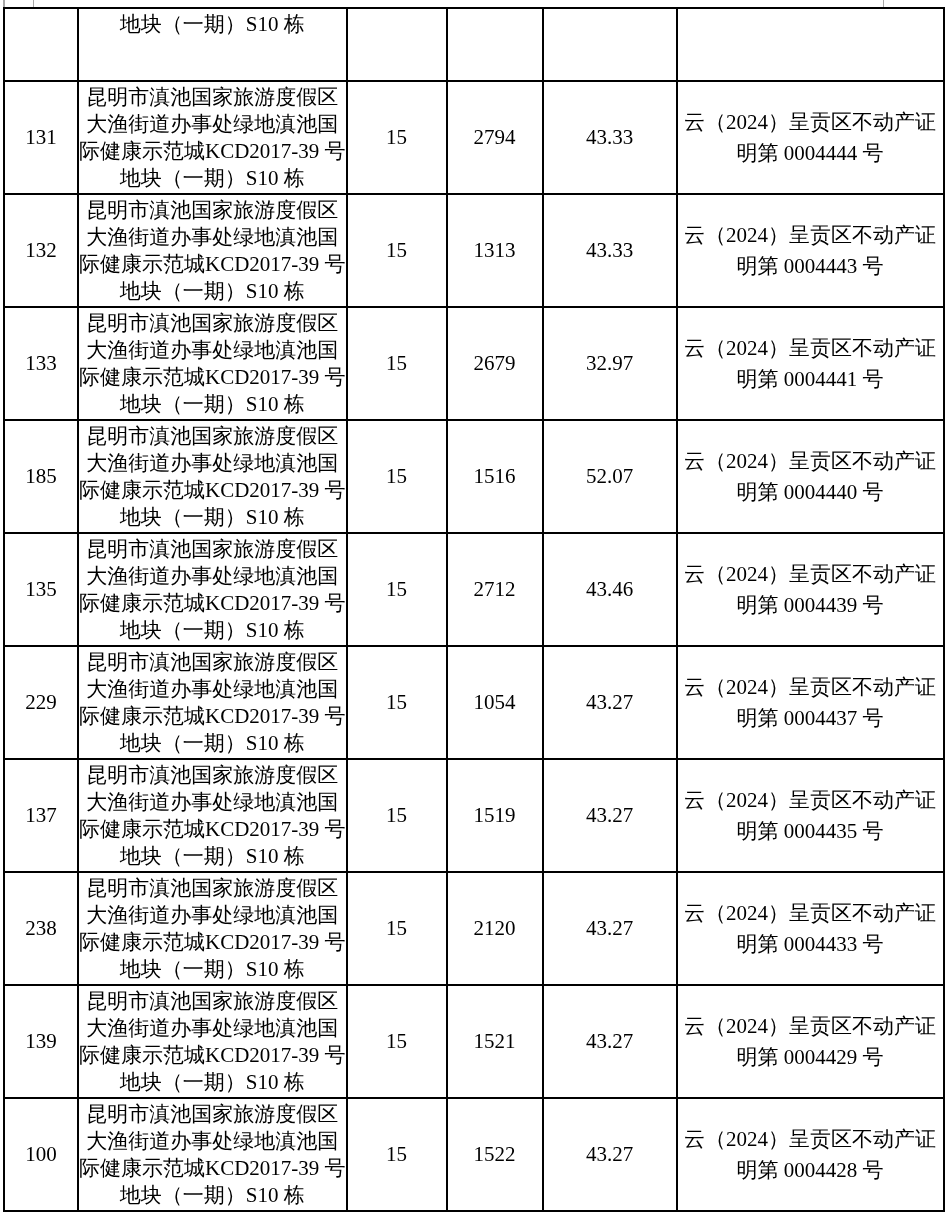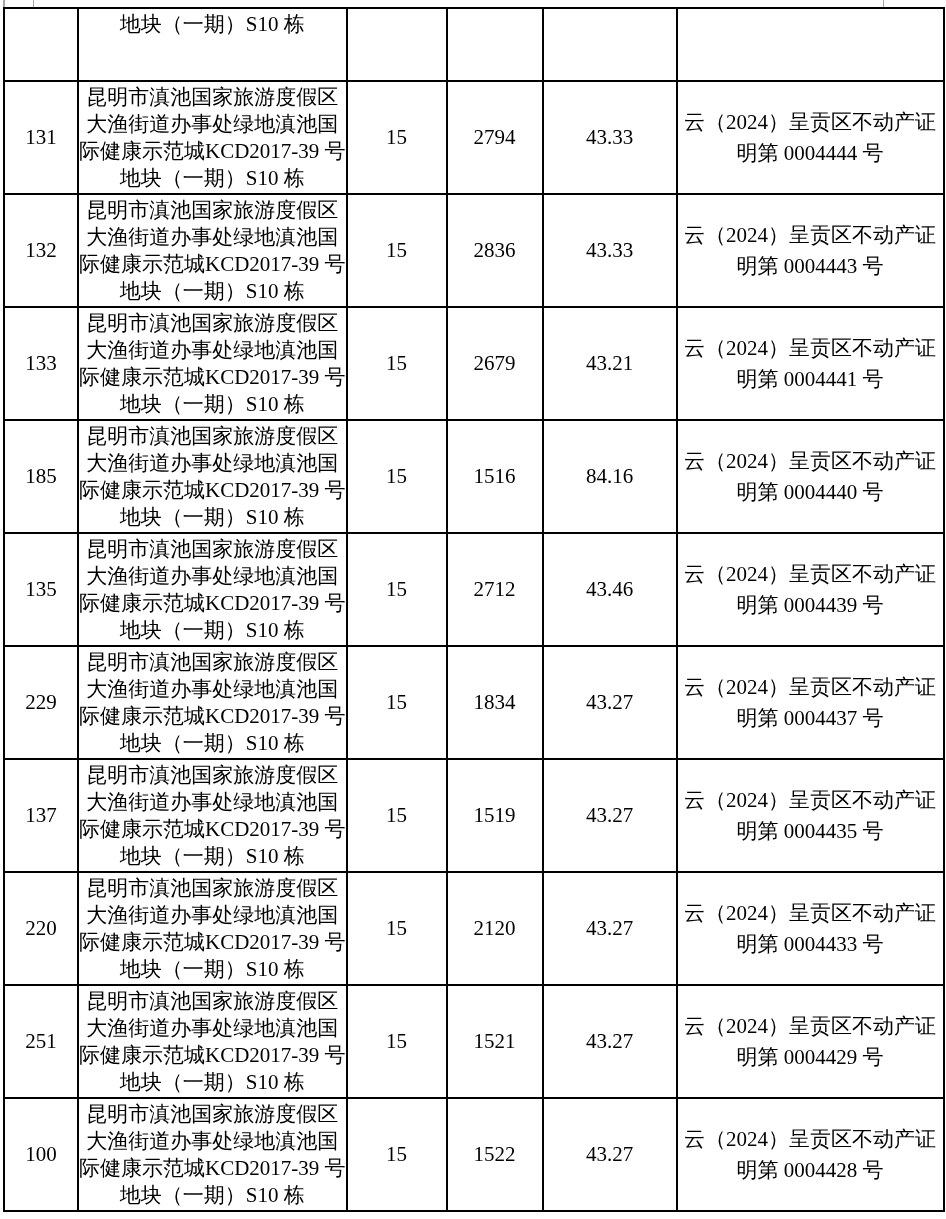--- a/index.html
+++ b/index.html
@@ -97,48 +97,48 @@
 明第 0004444 号</td>
     </tr>
 
     <tr class="data">
       <td>132</td>
       <td>昆明市滇池国家旅游度假区
 大渔街道办事处绿地滇池国
 际健康示范城KCD2017-39 号
 地块（一期）S10 栋</td>
       <td>15</td>
-      <td>2836</td>
+      <td>1313</td>
       <td>43.33</td>
       <td class="cert">云（2024）呈贡区不动产证
 明第 0004443 号</td>
     </tr>
 
     <tr class="data">
       <td>133</td>
       <td>昆明市滇池国家旅游度假区
 大渔街道办事处绿地滇池国
 际健康示范城KCD2017-39 号
 地块（一期）S10 栋</td>
       <td>15</td>
       <td>2679</td>
-      <td>43.21</td>
+      <td>32.97</td>
       <td class="cert">云（2024）呈贡区不动产证
 明第 0004441 号</td>
     </tr>
 
     <tr class="data">
       <td>185</td>
       <td>昆明市滇池国家旅游度假区
 大渔街道办事处绿地滇池国
 际健康示范城KCD2017-39 号
 地块（一期）S10 栋</td>
       <td>15</td>
       <td>1516</td>
-      <td>84.16</td>
+      <td>52.07</td>
       <td class="cert">云（2024）呈贡区不动产证
 明第 0004440 号</td>
     </tr>
 
     <tr class="data">
       <td>135</td>
       <td>昆明市滇池国家旅游度假区
 大渔街道办事处绿地滇池国
 际健康示范城KCD2017-39 号
 地块（一期）S10 栋</td>
@@ -149,54 +149,54 @@
 明第 0004439 号</td>
     </tr>
 
     <tr class="data">
       <td>229</td>
       <td>昆明市滇池国家旅游度假区
 大渔街道办事处绿地滇池国
 际健康示范城KCD2017-39 号
 地块（一期）S10 栋</td>
       <td>15</td>
-      <td>1834</td>
+      <td>1054</td>
       <td>43.27</td>
       <td class="cert">云（2024）呈贡区不动产证
 明第 0004437 号</td>
     </tr>
 
     <tr class="data">
       <td>137</td>
       <td>昆明市滇池国家旅游度假区
 大渔街道办事处绿地滇池国
 际健康示范城KCD2017-39 号
 地块（一期）S10 栋</td>
       <td>15</td>
       <td>1519</td>
       <td>43.27</td>
       <td class="cert">云（2024）呈贡区不动产证
 明第 0004435 号</td>
     </tr>
 
     <tr class="data">
-      <td>220</td>
+      <td>238</td>
       <td>昆明市滇池国家旅游度假区
 大渔街道办事处绿地滇池国
 际健康示范城KCD2017-39 号
 地块（一期）S10 栋</td>
       <td>15</td>
       <td>2120</td>
       <td>43.27</td>
       <td class="cert">云（2024）呈贡区不动产证
 明第 0004433 号</td>
     </tr>
 
     <tr class="data">
-      <td>251</td>
+      <td>139</td>
       <td>昆明市滇池国家旅游度假区
 大渔街道办事处绿地滇池国
 际健康示范城KCD2017-39 号
 地块（一期）S10 栋</td>
       <td>15</td>
       <td>1521</td>
       <td>43.27</td>
       <td class="cert">云（2024）呈贡区不动产证
 明第 0004429 号</td>
     </tr>

